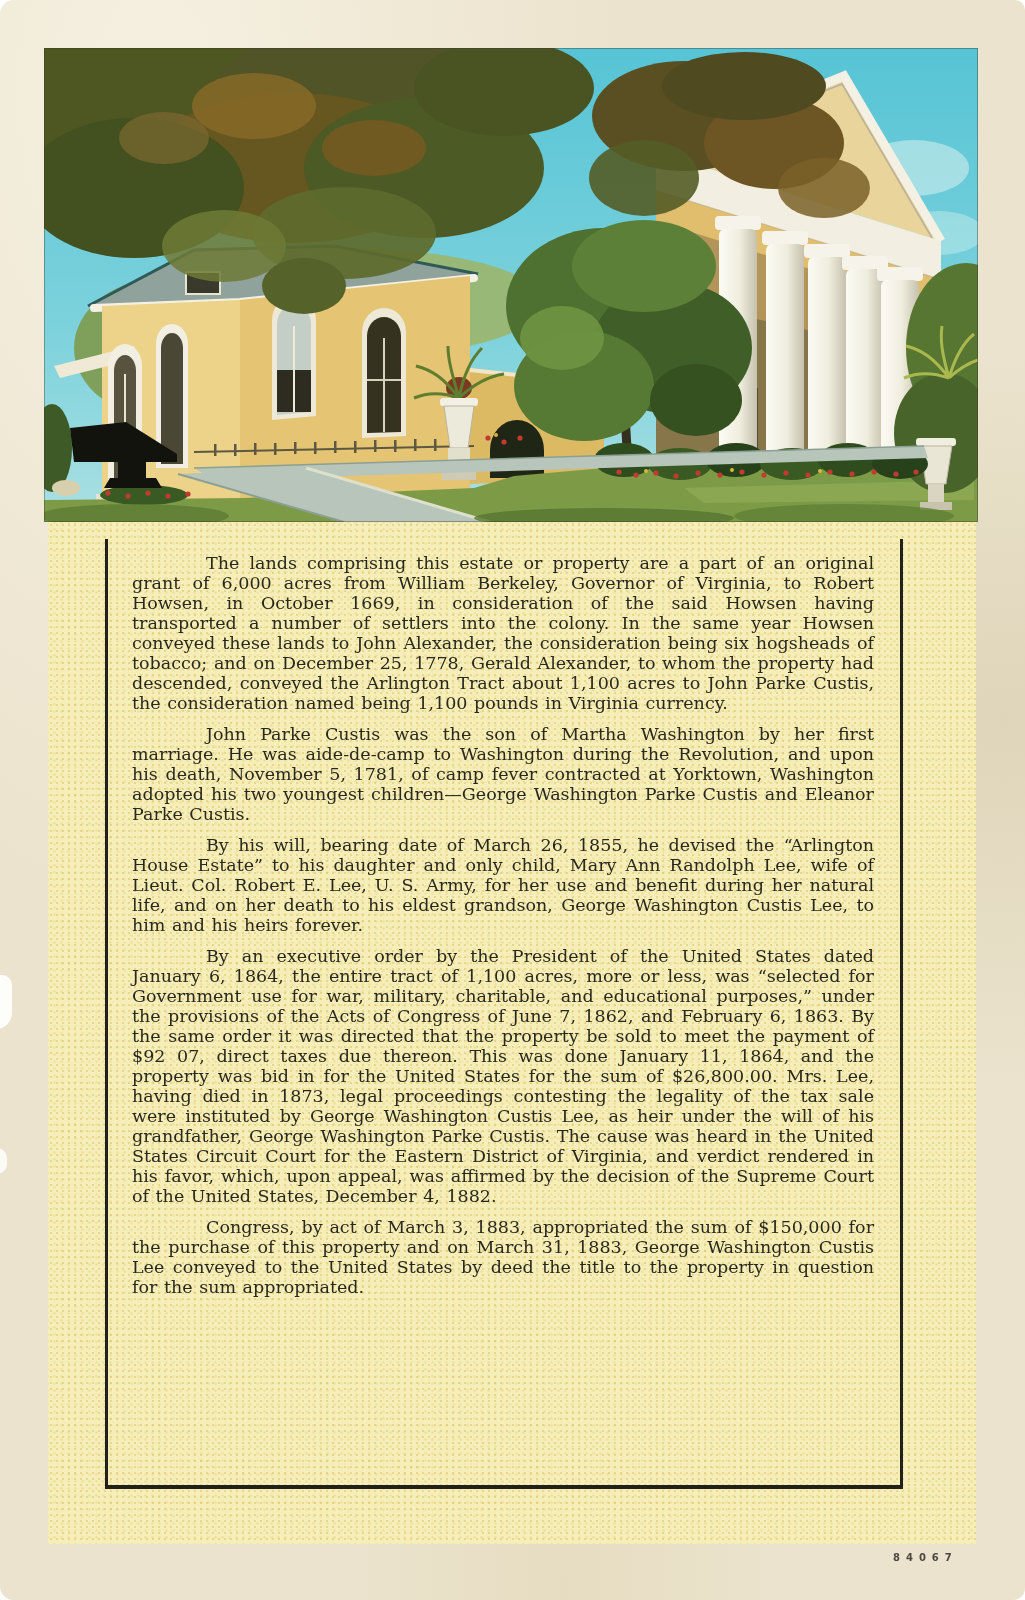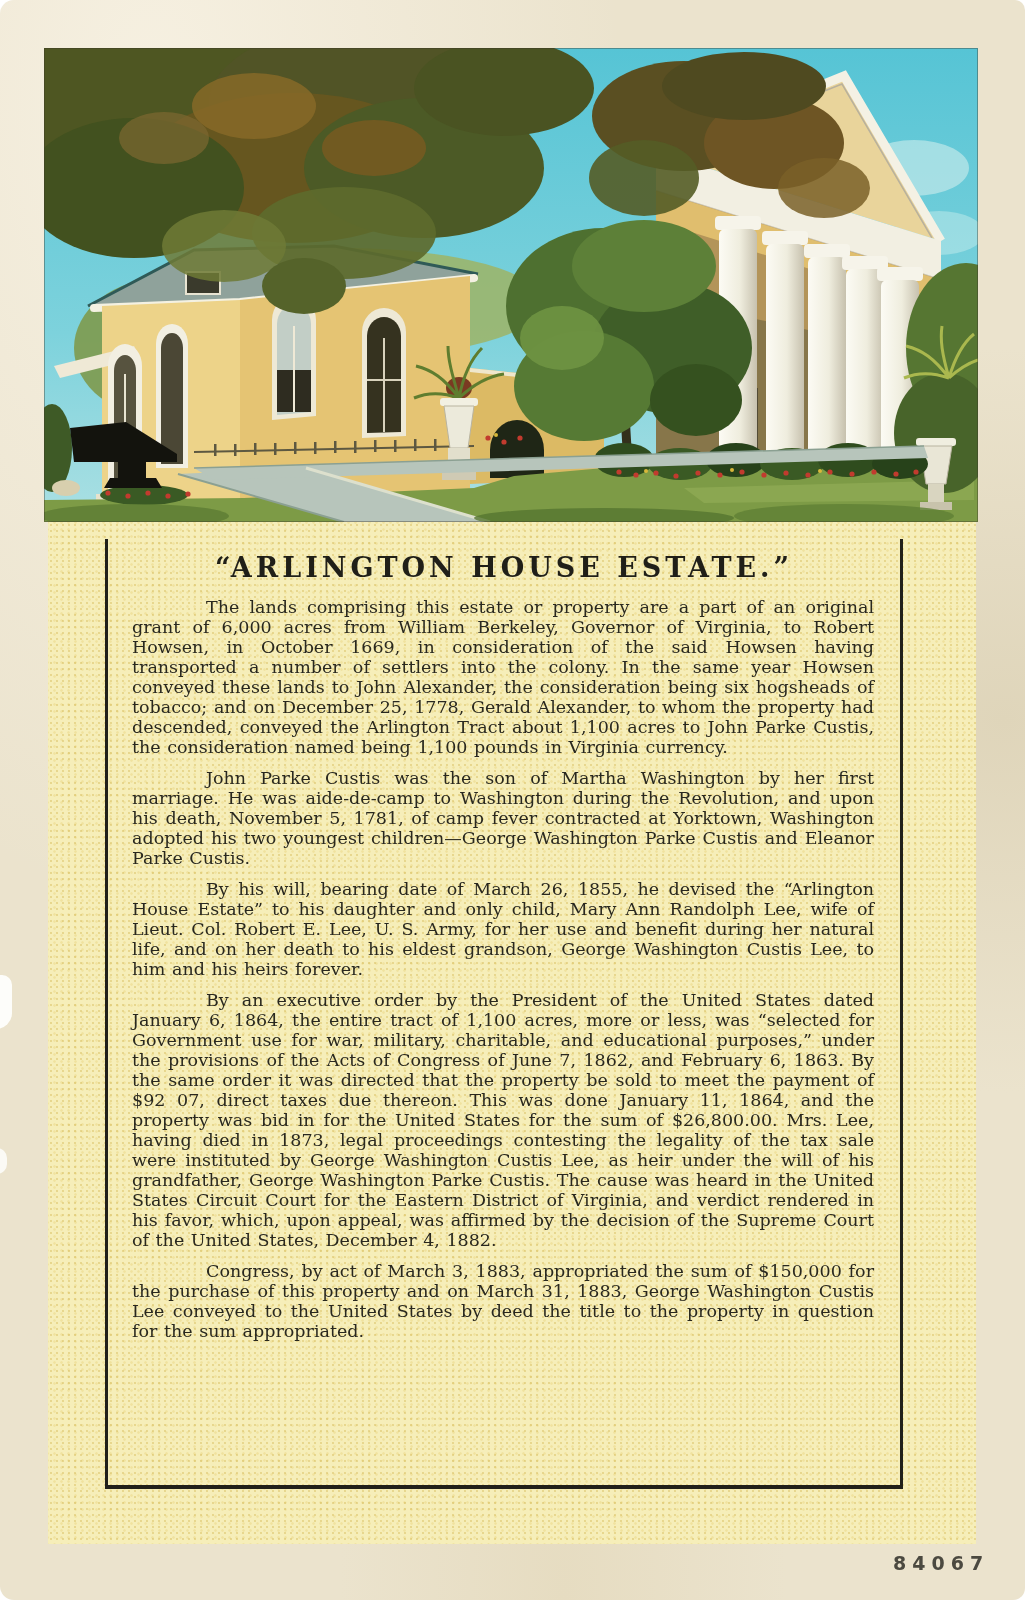--- a/index.html
+++ b/index.html
@@ -43,21 +43,21 @@
     padding:14px 26px 0 24px;
     font-size:17.5px;line-height:20px;
     text-align:justify;
     color:#29281f;
     word-spacing:1px;
   }
   .bodytext p{margin:0 0 11px 0;text-indent:74px;}
   .serial{
     position:absolute;left:893px;top:1552px;
     font-family:"DejaVu Sans","Liberation Sans",sans-serif;
-    font-weight:bold;font-size:19px;letter-spacing:6px;
+    font-weight:bold;font-size:10px;letter-spacing:6px;
     color:#4b4940;
   }
   .chip1{position:absolute;left:-4px;top:975px;width:16px;height:54px;background:#fdfdfa;border-radius:0 16px 26px 0;}
   .chip2{position:absolute;left:-3px;top:1148px;width:10px;height:26px;background:#fbfaf5;border-radius:0 10px 10px 0;}
 </style>
 </head>
 <body>
 
 <div class="card">
 
@@ -269,21 +269,20 @@
       <ellipse cx="90" cy="468" rx="95" ry="12" fill="#5d7c33" opacity="0.8"></ellipse>
       <ellipse cx="560" cy="470" rx="130" ry="10" fill="#55752f" opacity="0.8"></ellipse>
       <ellipse cx="800" cy="468" rx="110" ry="12" fill="#5f8034" opacity="0.8"></ellipse>
 
       <rect x="0.5" y="0.5" width="933" height="473" fill="none" stroke="rgba(60,55,40,0.4)" stroke-width="1"></rect>
     </svg>
   </div>
 
   <div class="panel">
     <div class="textbox">
-      <h1 class="title">“ARLINGTON HOUSE ESTATE.”</h1>
       <div class="bodytext">
         <p>The lands comprising this estate or property are a part of an original grant of 6,000 acres from William Berkeley, Governor of Virginia, to Robert Howsen, in October 1669, in consideration of the said Howsen having transported a number of settlers into the colony.  In the same year Howsen conveyed these lands to John Alexander, the consideration being six hogsheads of tobacco; and on December 25, 1778, Gerald Alexander, to whom the property had descended, conveyed the Arlington Tract about 1,100 acres to John Parke Custis, the consideration named being 1,100 pounds in Virginia currency.</p>
         <p>John Parke Custis was the son of Martha Washington by her first marriage.  He was aide-de-camp to Washington during the Revolution, and upon his death, November 5, 1781, of camp fever contracted at Yorktown, Washington adopted his two youngest children—George Washington Parke Custis and Eleanor Parke Custis.</p>
         <p>By his will, bearing date of March 26, 1855, he devised the “Arlington House Estate” to his daughter and only child, Mary Ann Randolph Lee, wife of Lieut. Col. Robert E. Lee, U. S. Army, for her use and benefit during her natural life, and on her death to his eldest grandson, George Washington Custis Lee, to him and his heirs forever.</p>
         <p>By an executive order by the President of the United States dated January 6, 1864, the entire tract of 1,100 acres, more or less, was “selected for Government use for war, military, charitable, and educational purposes,” under the provisions of the Acts of Congress of June 7, 1862, and February 6, 1863.  By the same order it was directed that the property be sold to meet the payment of $92 07, direct taxes due thereon. This was done January 11, 1864, and the property was bid in for the United States for the sum of $26,800.00.  Mrs. Lee, having died in 1873, legal proceedings contesting the legality of the tax sale were instituted by George Washington Custis Lee, as heir under the will of his grandfather, George Washington Parke Custis.  The cause was heard in the United States Circuit Court for the Eastern District of Virginia, and verdict rendered in his favor, which, upon appeal, was affirmed by the decision of the Supreme Court of the United States, December 4, 1882.</p>
         <p>Congress, by act of March 3, 1883, appropriated the sum of $150,000 for the purchase of this property and on March 31, 1883, George Washington Custis Lee conveyed to the United States by deed the title to the property in question for the sum appropriated.</p>
       </div>
     </div>
   </div>
 

